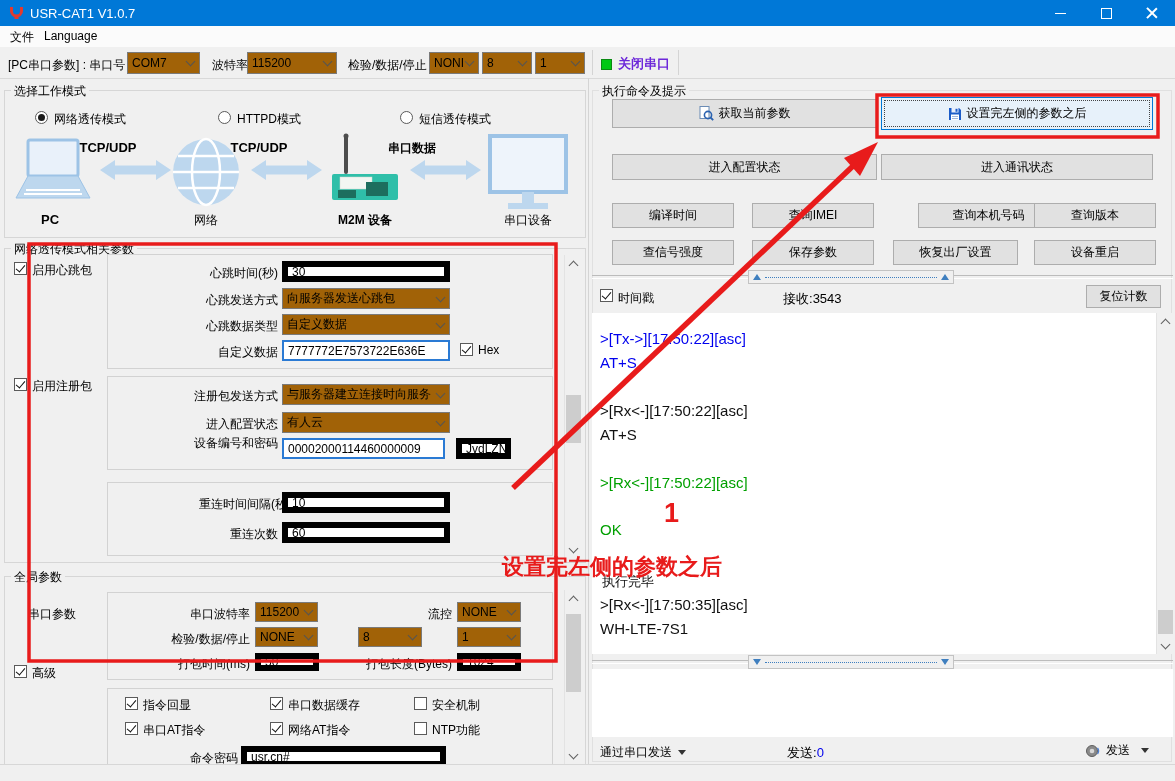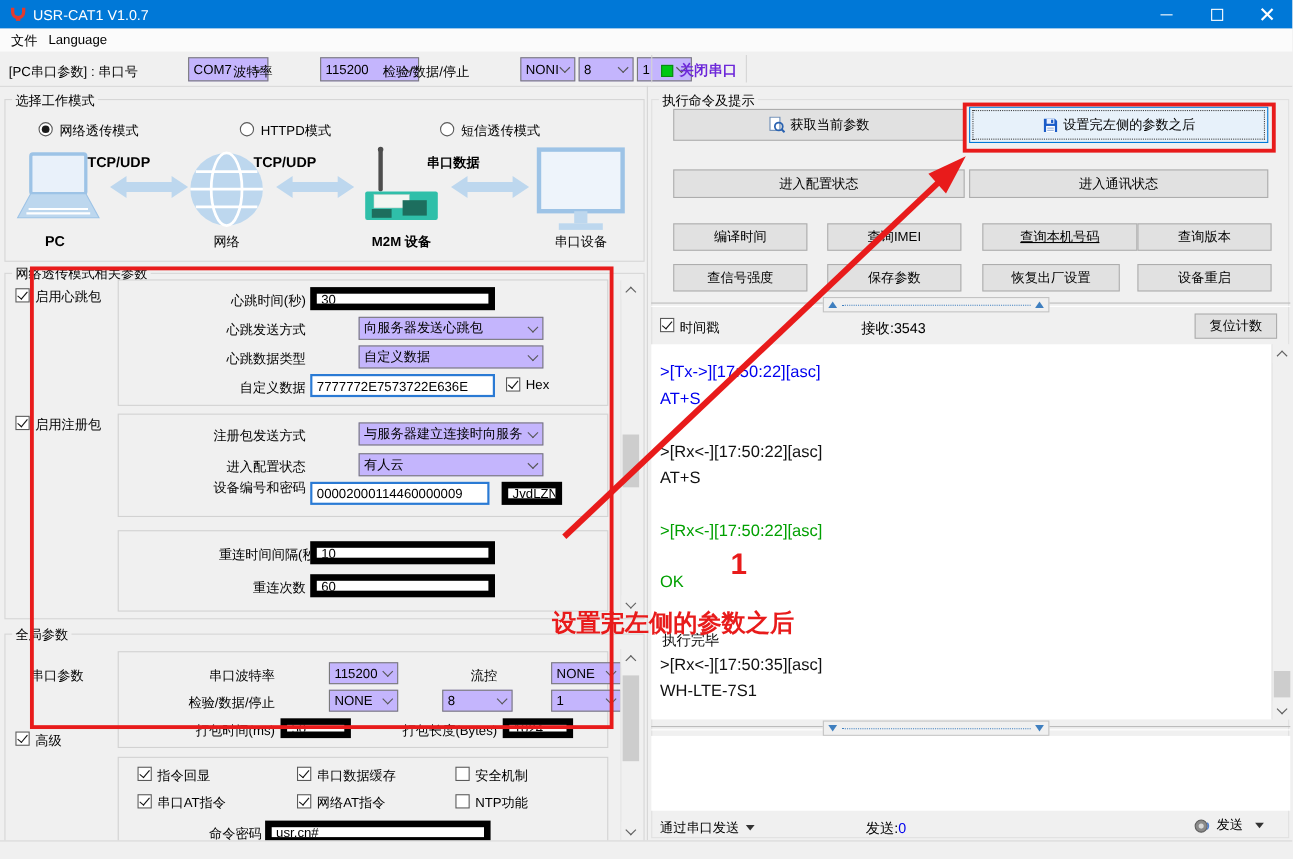--- a/index.html
+++ b/index.html
@@ -17,21 +17,21 @@
   .win-ctl{position:absolute;top:0;height:26px;width:46px;display:flex;align-items:center;justify-content:center;}
   .glyph-min{width:11px;height:1px;background:#fff;display:block;}
   .glyph-max{width:9px;height:9px;border:1px solid #fff;display:block;}
   .glyph-close{position:relative;width:12px;height:12px;display:block;}
   .glyph-close::before,.glyph-close::after{content:"";position:absolute;left:5px;top:-1px;width:1.5px;height:14px;background:#fff;}
   .glyph-close::before{transform:rotate(45deg);} .glyph-close::after{transform:rotate(-45deg);}
   
   .menubar{position:absolute;left:0;top:26px;width:1175px;height:21px;background:#fbfbfb;}
   .menu-item{position:absolute;top:2px;font-size:12px;padding:1px 4px;}
   .toolbar{position:absolute;left:0;top:47px;width:1175px;height:31px;background:#f0f0f0;border-bottom:1px solid #d9d9d9;}
-  .combo{position:absolute;background:#c4b5fd;border:1px solid #7a7a7a;font-size:12px;display:flex;align-items:center;padding:0 16px 0 4px;overflow:hidden;white-space:nowrap;box-sizing:border-box;margin-left:44px;}
+  .combo{position:absolute;background:#a16207;border:1px solid #7a7a7a;font-size:12px;display:flex;align-items:center;padding:0 16px 0 4px;overflow:hidden;white-space:nowrap;box-sizing:border-box;}
   .combo::after{content:"";position:absolute;right:5px;top:50%;margin-top:-5px;width:6px;height:6px;border-right:1.4px solid #555;border-bottom:1.4px solid #555;transform:rotate(45deg);}
   .input{position:absolute;background:#fff;border:6px solid #000000;font-size:12px;display:flex;align-items:center;padding:0 4px;overflow:hidden;white-space:nowrap;box-sizing:border-box;}
   .input.focus{border:2px solid #2a7ad4;}
   .vsep{position:absolute;width:1px;background:#d4d4d4;}
   .status-dot{position:absolute;width:11px;height:11px;background:#00c814;border:1px solid #0a8a12;box-sizing:border-box;}
   .closeport{position:absolute;font-size:13px;font-weight:bold;color:#6d28d9;white-space:nowrap;}
   
   .groupbox{position:absolute;border:1px solid #d6d6d6;box-sizing:border-box;}
   .grouplabel{position:absolute;top:-8px;left:6px;background:#f0f0f0;font-size:12px;padding:0 3px;white-space:nowrap;}
   .innerbox{position:absolute;border:1px solid #d2d2d2;box-sizing:border-box;}
@@ -337,21 +337,21 @@
 <div class="btn" style="left:881px;top:154px;width:272px;height:26px;">
     <span>进入通讯状态</span>
   </div>
 
 <div class="btn" style="left:612px;top:203px;width:122px;height:25px;">
     <span>编译时间</span>
   </div>
 <div class="btn" style="left:752px;top:203px;width:122px;height:25px;">
     <span>查询IMEI</span>
   </div>
-<div class="btn" style="left:893px;top:203px;width:141px;height:25px;text-decoration:underline;">
+<div class="btn" style="left:918px;top:203px;width:141px;height:25px;">
     <span>查询本机号码</span>
   </div>
 <div class="btn" style="left:1034px;top:203px;width:122px;height:25px;">
     <span>查询版本</span>
   </div>
 <div class="btn" style="left:612px;top:240px;width:122px;height:25px;">
     <span>查信号强度</span>
   </div>
 <div class="btn" style="left:752px;top:240px;width:122px;height:25px;">
     <span>保存参数</span>

